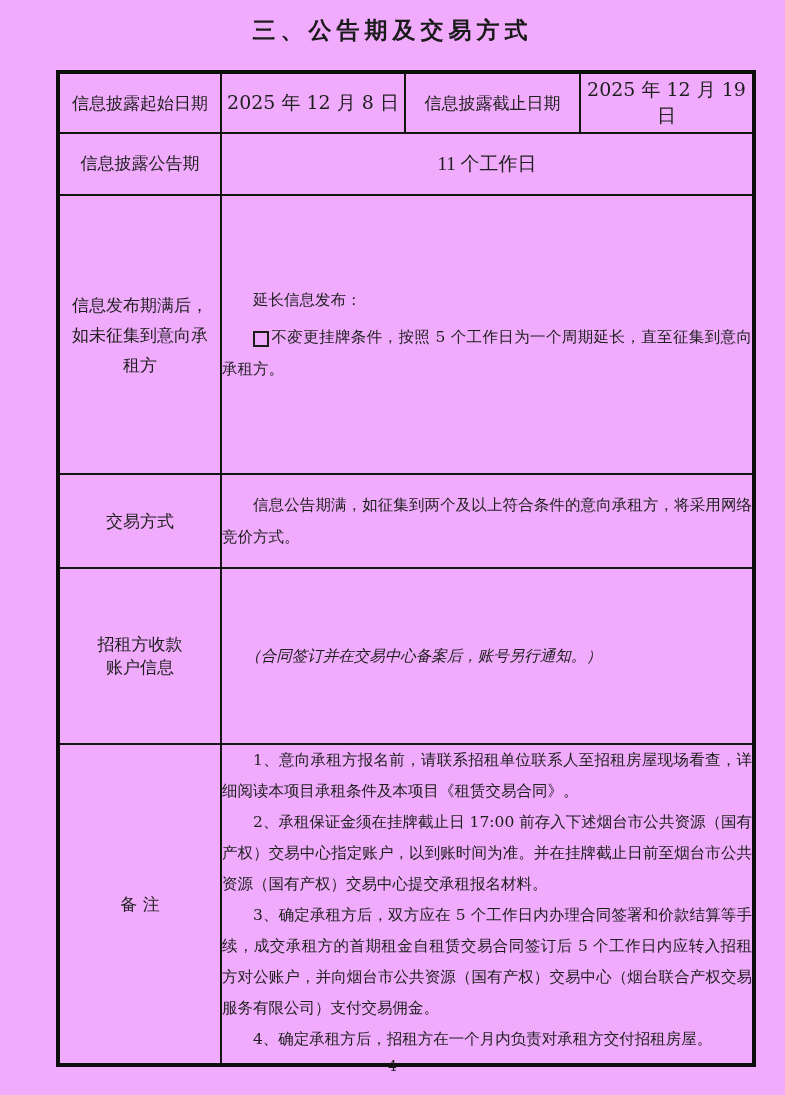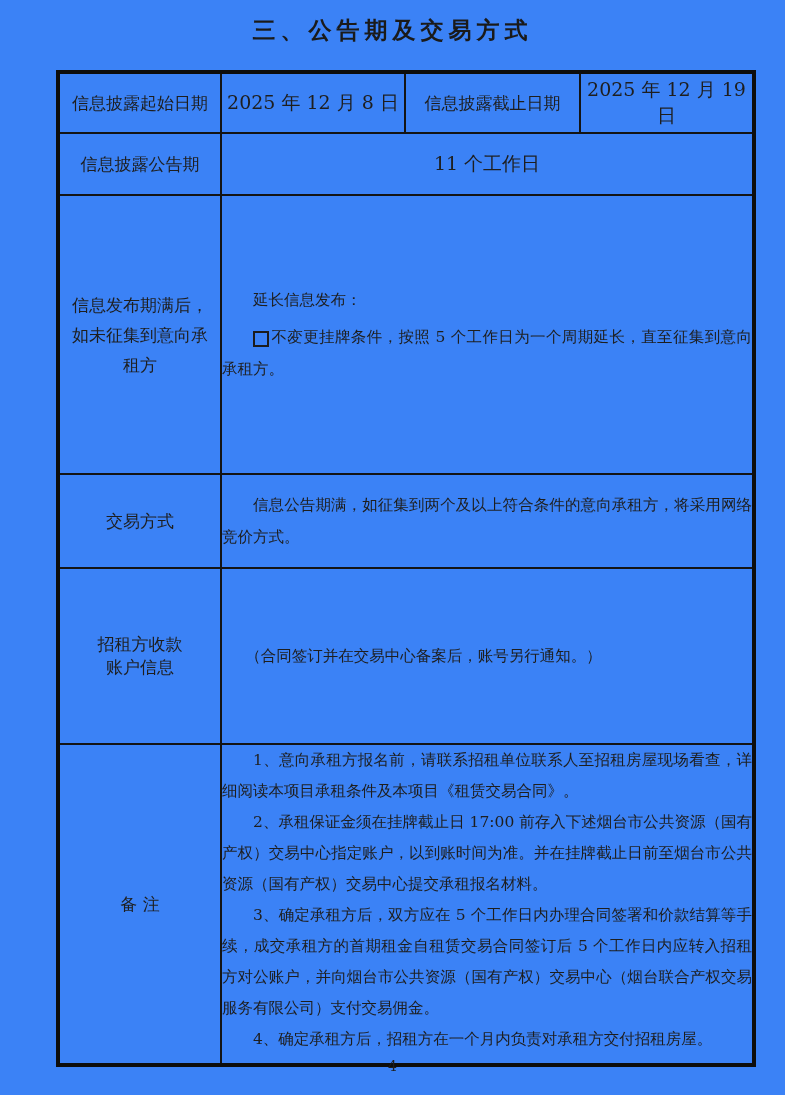--- a/index.html
+++ b/index.html
@@ -4,21 +4,21 @@
 <style>
   html, body {
     margin: 0;
     padding: 0;
     background: #ffffff;
   }
   .page {
     position: relative;
     width: 785px;
     height: 1095px;
-    background: #3b82f6;
+    background: #f0abfc;
     color: #1c1c1c;
     font-family: "DejaVu Serif", serif;
     overflow: hidden;
   }
   .page-title {
     margin: 15px 0 0 0;
     font-size: 23px;
     font-weight: bold;
     text-align: center;
     letter-spacing: 5px;
@@ -63,37 +63,37 @@
   }
   td.content-top {
     vertical-align: top;
     padding-top: 8px;
     line-height: 31px;
   }
   .para {
     margin: 0;
     text-indent: 2em;
   }
-  .para-noindent { text-indent: 1.5em; }
+  .para-noindent { text-indent: 1.5em; font-style: italic; }
   .opt { margin-top: 5px; }
   .checkbox {
     display: inline-block;
     width: 12px;
     height: 12px;
     line-height: 12px;
     border: 2px solid #1c1c1c;
     font-family: "DejaVu Sans", sans-serif;
     font-size: 12px;
     font-weight: bold;
     text-align: center;
     vertical-align: -1px;
     margin-right: 2px;
   }
   .row-dates   td { height: 58px; }
-  .row-period  td { height: 60px; }
+  .row-period  td { height: 60px; font-family: Liberation Serif, serif; }
   .row-ext     td { height: 277px; }
   .row-trade   td { height: 92px; }
   .row-payee   td { height: 174px; }
   .row-remarks td { height: 318px; }
   .page-number {
     position: absolute;
     left: 0;
     top: 1058px;
     width: 100%;
     text-align: center;

